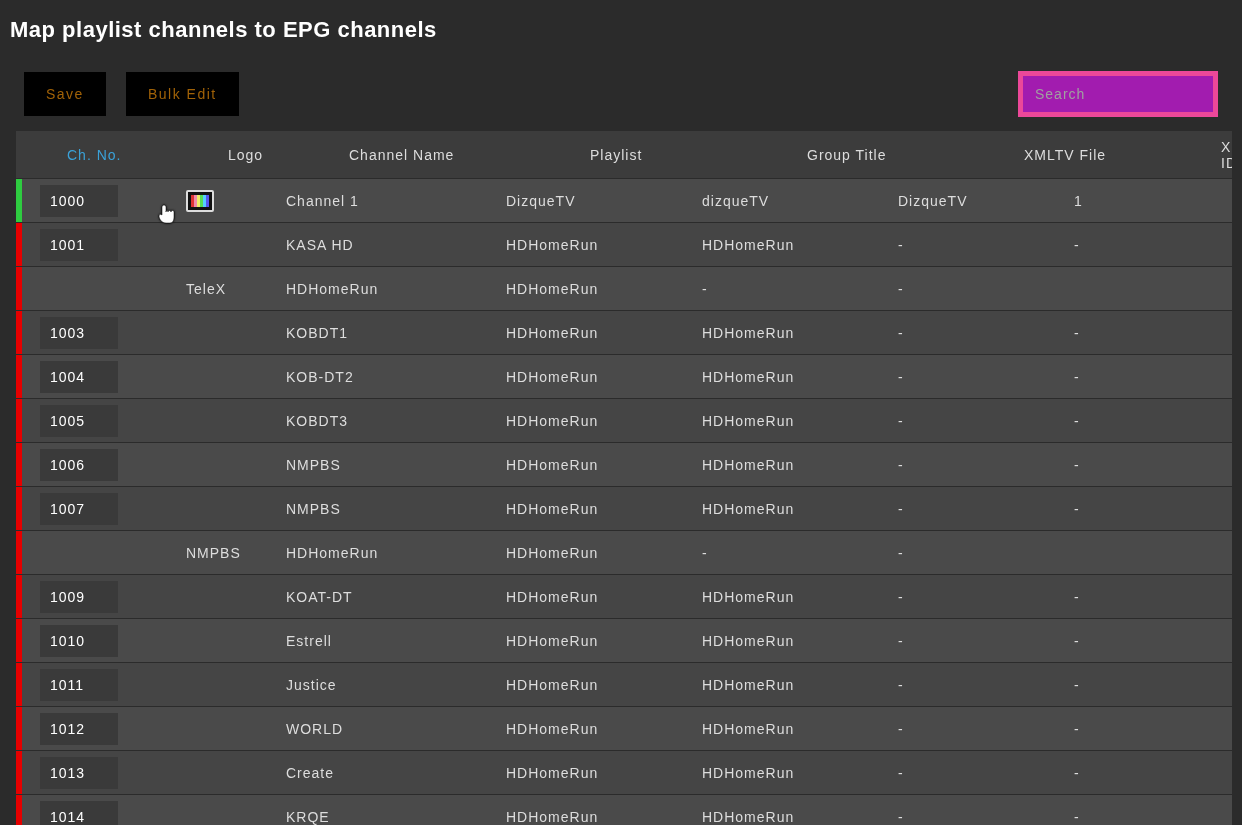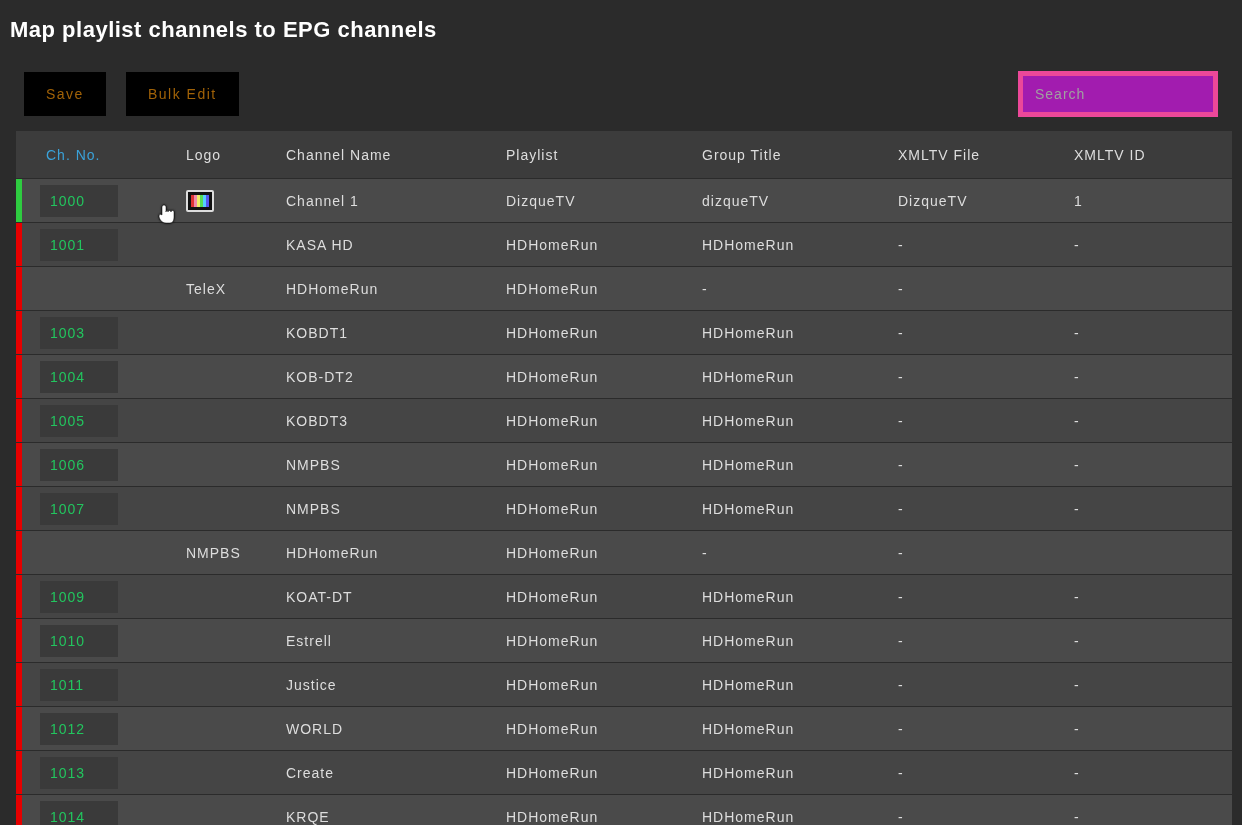--- a/index.html
+++ b/index.html
@@ -66,20 +66,21 @@
     grid-template-columns: 6px 160px 100px 220px 196px 196px 176px 1fr;
     align-items: center;
     border-bottom: 1px solid #2b2b2b;
   }
   .thead {
     height: 48px;
     background: #3c3c3c;
     position: sticky;
     top: 0;
     z-index: 2;
+    gap: 21px;
   }
   .th {
     color: #ddd;
     letter-spacing: 1px;
     font-size: 14px;
     padding: 0 4px;
     cursor: pointer;
   }
   .th.chno { color: #3aa2d9; padding-left: 24px; }
   .trow {
@@ -102,21 +103,21 @@
     white-space: nowrap;
     overflow: hidden;
     text-overflow: ellipsis;
   }
   .chno-cell { padding-left: 18px; }
   .chno-input {
     width: 78px;
     height: 32px;
     background: #3a3a3a;
     border: none;
-    color: #22c55e;
+    color: #ffffff;
     text-align: left;
     padding: 0 10px;
     font-size: 14px;
     letter-spacing: 1px;
   }
   .logo-cell { display:flex; align-items:center; }
   .logo-img {
     width: 28px; height: 22px;
     background: #111;
     border: 2px solid #ddd;

